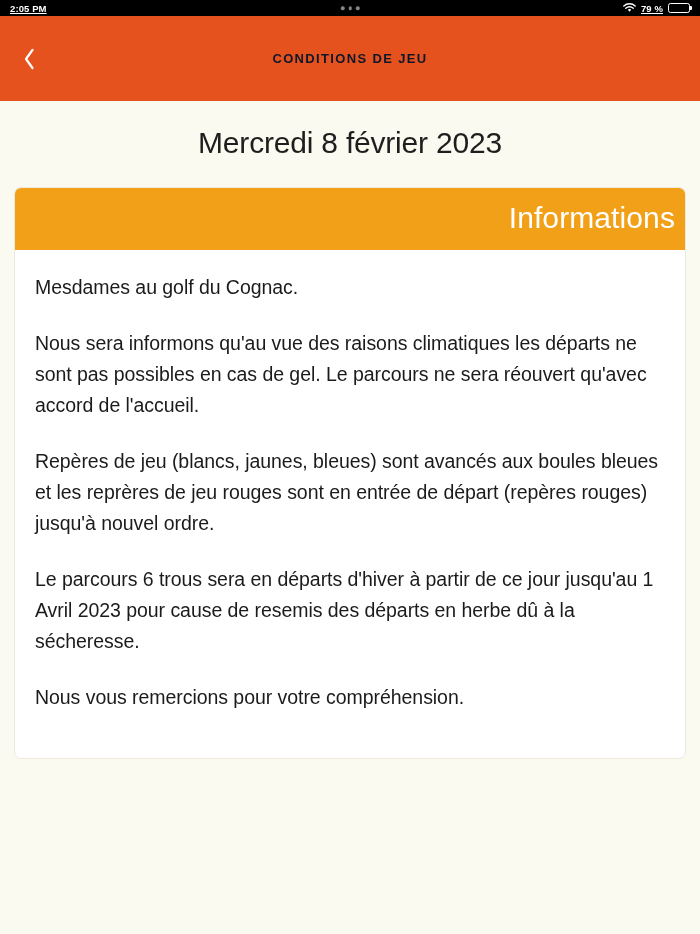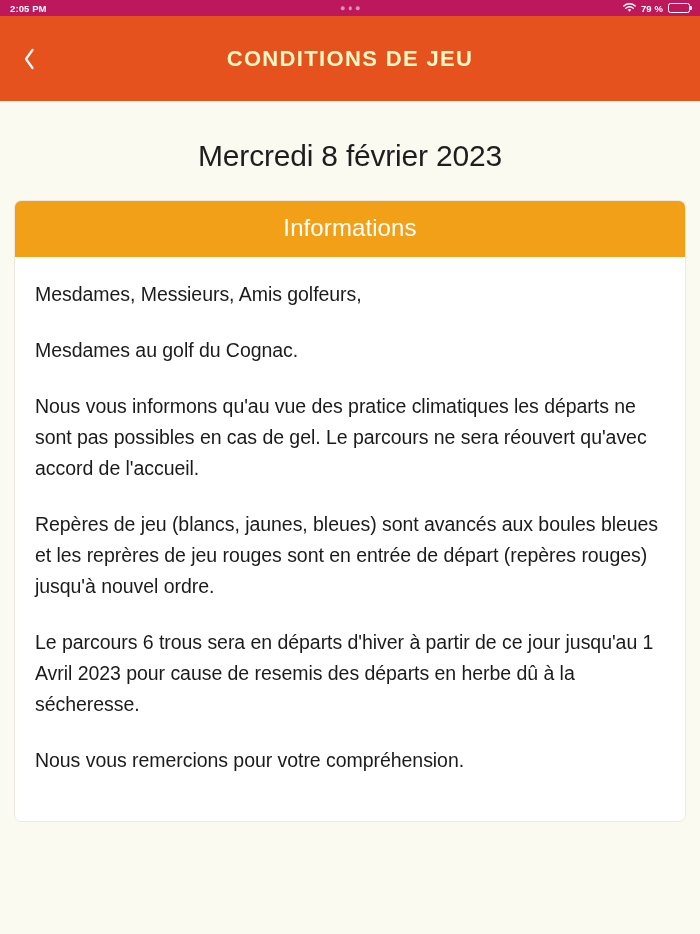--- a/index.html
+++ b/index.html
@@ -22,28 +22,29 @@
     width: 700px;
     height: 934px;
     background: #FBFAF1;
     overflow: hidden;
   }
 
   
   .status-bar {
     position: relative;
     height: 16px;
-    background: #be185d;
+    background: #000000;
     display: flex;
     align-items: center;
     padding: 0 10px;
     color: #ffffff;
     font-size: 9.5px;
     font-weight: bold;
     letter-spacing: 0.1px;
+    text-decoration: underline;
   }
   .status-left {
     display: flex;
     align-items: center;
     gap: 9px;
     white-space: nowrap;
   }
   .status-time { font-weight: bold; }
   .status-date { font-weight: bold; margin-top: 37px; }
 
@@ -112,29 +113,29 @@
     transform: translateY(-50%);
     width: 42px;
     height: 42px;
     display: flex;
     align-items: center;
     justify-content: center;
     cursor: pointer;
   }
   .nav-back svg { display: block; }
   .nav-title {
-    color: #fef9c3;
-    font-size: 22px;
+    color: #0f172a;
+    font-size: 13px;
     font-weight: bold;
     letter-spacing: 1.35px;
   }
 
   
   .content {
-    padding: 13px 14px;
+    padding: 0 14px;
     height: calc(934px - 16px - 85px);
     overflow: hidden;
   }
 
   .page-title {
     text-align: center;
     font-size: 30px;
     color: #1E1E1E;
     font-weight: normal;
     letter-spacing: -0.2px;
@@ -144,22 +145,22 @@
   .card {
     background: #FFFFFF;
     border: 1px solid #EDE9DC;
     border-radius: 7px;
     overflow: hidden;
     margin-bottom: 19px;
   }
   .card-header {
     background: #F2A018;
     color: #FFFFFF;
-    text-align: center;
-    font-size: 24px;
+    text-align: right;
+    font-size: 30px;
     font-weight: normal;
     letter-spacing: 0.1px;
     padding: 13px 10px 15px 10px;
   }
   .card-body {
     padding: 22px 20px 20px 20px;
   }
   .card-body p {
     font-size: 19.5px;
     line-height: 31px;
@@ -212,23 +213,22 @@
     <div class="nav-title">CONDITIONS DE JEU</div>
   </div>
 
   <div class="content">
 
     <div class="page-title">Mercredi 8 février 2023</div>
 
     <div class="card">
       <div class="card-header">Informations</div>
       <div class="card-body">
-        <p>Mesdames, Messieurs, Amis golfeurs,</p>
         <p>Mesdames au golf du Cognac.</p>
-        <p>Nous vous informons qu'au vue des pratice climatiques les départs ne sont pas possibles en cas de gel. Le parcours ne sera réouvert qu'avec accord de l'accueil.</p>
+        <p>Nous sera informons qu'au vue des raisons climatiques les départs ne sont pas possibles en cas de gel. Le parcours ne sera réouvert qu'avec accord de l'accueil.</p>
         <p>Repères de jeu (blancs, jaunes, bleues) sont avancés aux boules bleues et les reprères de jeu rouges sont en entrée de départ (repères rouges) jusqu'à nouvel ordre.</p>
         <p>Le parcours 6 trous sera en départs d'hiver à partir de ce jour jusqu'au 1 Avril 2023 pour cause de resemis des départs en herbe dû à la sécheresse.</p>
         <p>Nous vous remercions pour votre compréhension.</p>
       </div>
     </div>
 
   </div>
 </div>
 
 </body></html>

